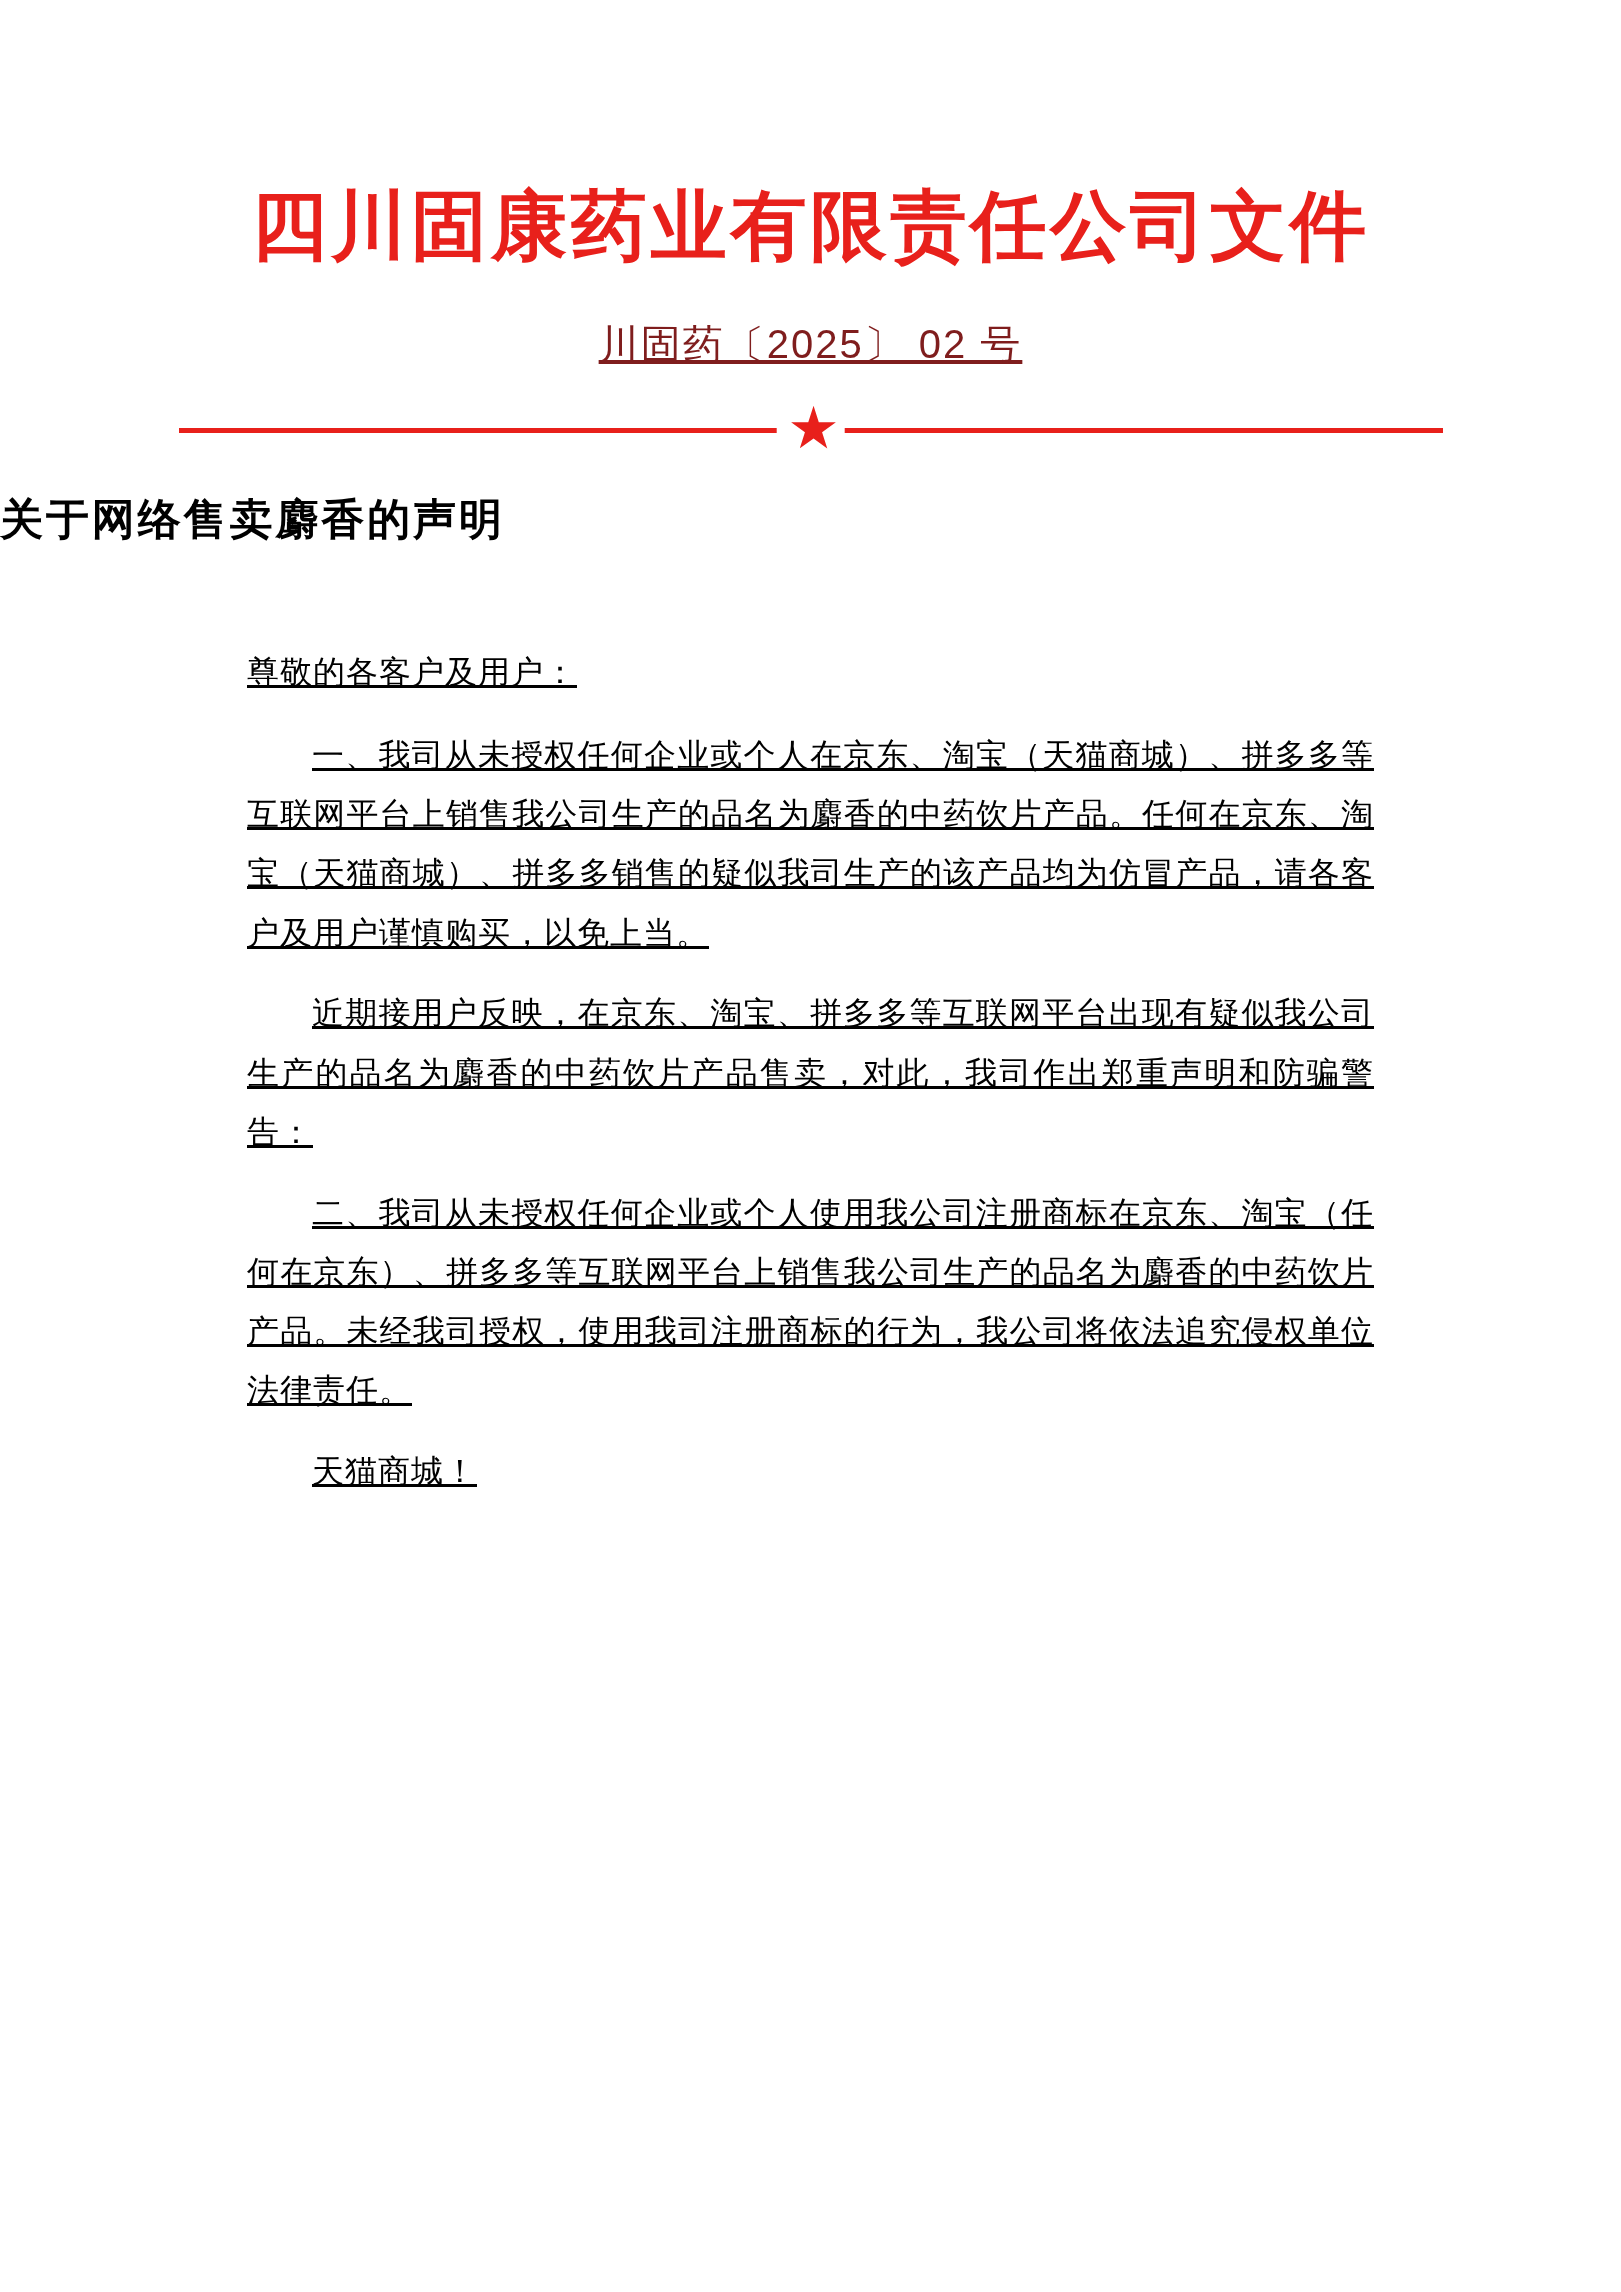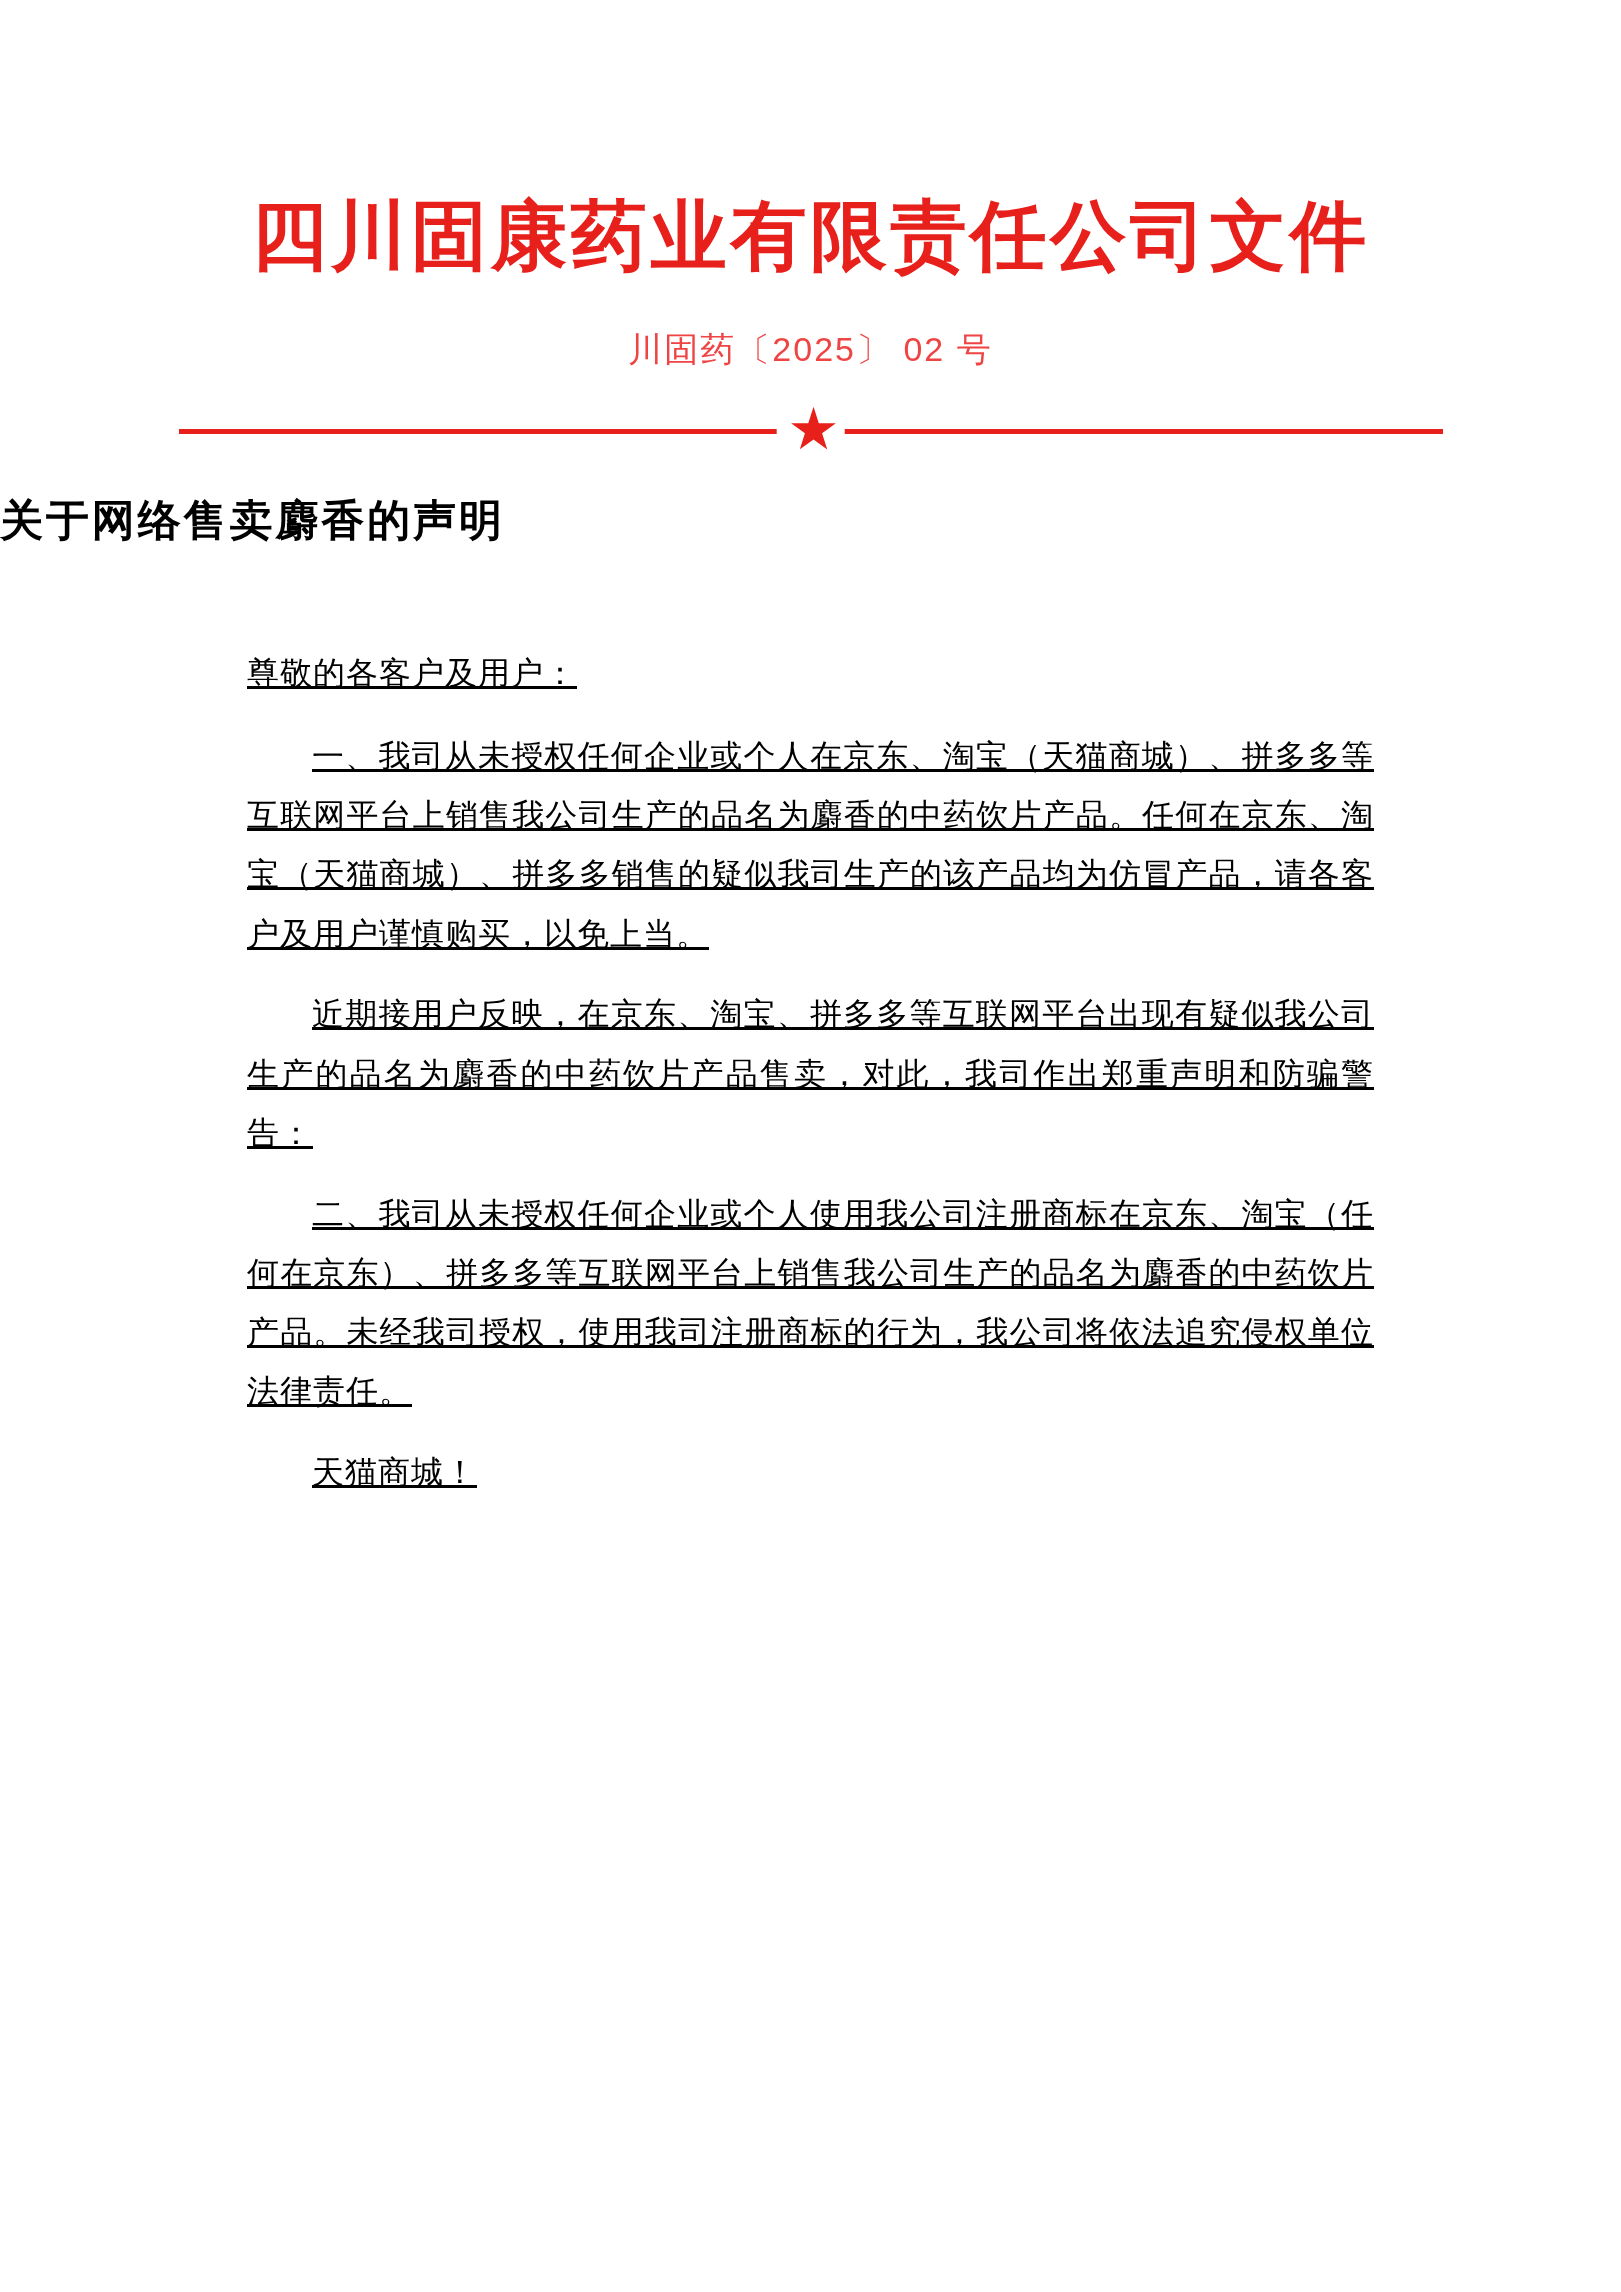--- a/index.html
+++ b/index.html
@@ -8,21 +8,21 @@
     background: #ffffff;
   }
   body {
     font-family: "Liberation Serif", "DejaVu Serif", serif;
     color: #000;
   }
   .page {
     position: relative;
     width: 1621px;
     height: 1729px;
-    margin: 12px auto;
+    margin: 2px auto;
     background: #ffffff;
     box-sizing: border-box;
     overflow: hidden;
   }
 
   
   .doc-header {
     padding-top: 181px;
     text-align: center;
   }
@@ -31,23 +31,24 @@
     font-weight: bold;
     color: #e8201b;
     font-size: 76px;
     letter-spacing: 3.9px;
     line-height: 1.15;
     white-space: nowrap;
   }
   .doc-number {
     margin-top: 47px;
     font-family: "Liberation Sans", "DejaVu Sans", sans-serif;
-    font-size: 34px;
-    color: #ef4444;
+    font-size: 40px;
+    color: #7f1d1d;
     letter-spacing: 2px;
+    text-decoration: underline;
   }
 
   
   .red-rule-wrap {
     position: relative;
     margin: 37px auto 0 auto;
     width: 1264px;
     height: 39px;
   }
   .red-rule {

